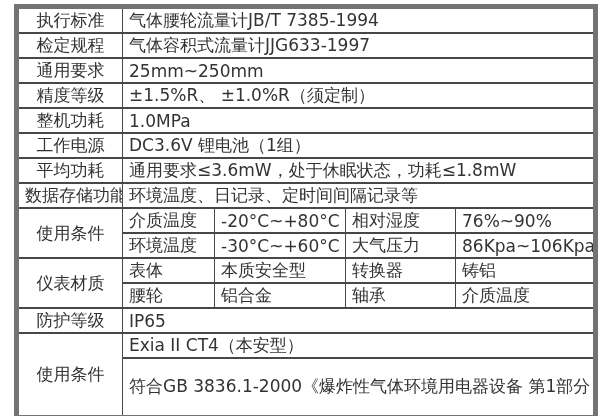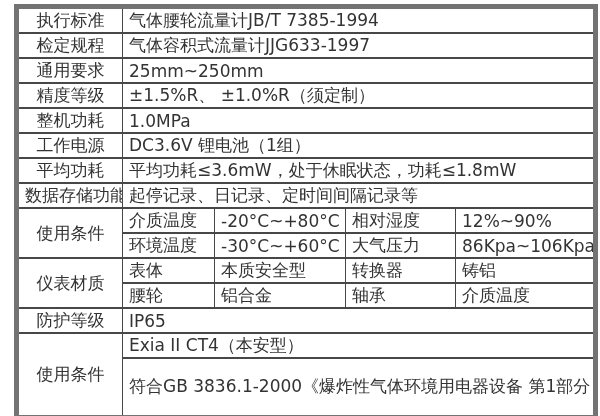--- a/index.html
+++ b/index.html
@@ -83,33 +83,33 @@
       <tr class="h25">
         <td class="label">整机功耗</td>
         <td class="value" colspan="4">1.0MPa</td>
       </tr>
       <tr class="h25">
         <td class="label">工作电源</td>
         <td class="value" colspan="4">DC3.6V 锂电池（1组）</td>
       </tr>
       <tr class="h25">
         <td class="label">平均功耗</td>
-        <td class="value" colspan="4">平均功耗≤3.6mW，处于休眠状态，功耗≤1.8mW</td>
+        <td class="value" colspan="4">通用要求≤3.6mW，处于休眠状态，功耗≤1.8mW</td>
       </tr>
       <tr class="h25">
         <td class="label">数据存储功能</td>
-        <td class="value" colspan="4">起停记录、日记录、定时间间隔记录等</td>
+        <td class="value" colspan="4">环境温度、日记录、定时间间隔记录等</td>
       </tr>
 
       <tr class="h25">
         <td class="label" rowspan="2">使用条件</td>
         <td class="sublabel">介质温度</td>
         <td class="value">-20°C~+80°C</td>
         <td class="sublabel">相对湿度</td>
-        <td class="value">12%~90%</td>
+        <td class="value">76%~90%</td>
       </tr>
       <tr class="h25">
         <td class="sublabel">环境温度</td>
         <td class="value">-30°C~+60°C</td>
         <td class="sublabel">大气压力</td>
         <td class="value">86Kpa~106Kpa</td>
       </tr>
 
       <tr class="h25">
         <td class="label" rowspan="2">仪表材质</td>

